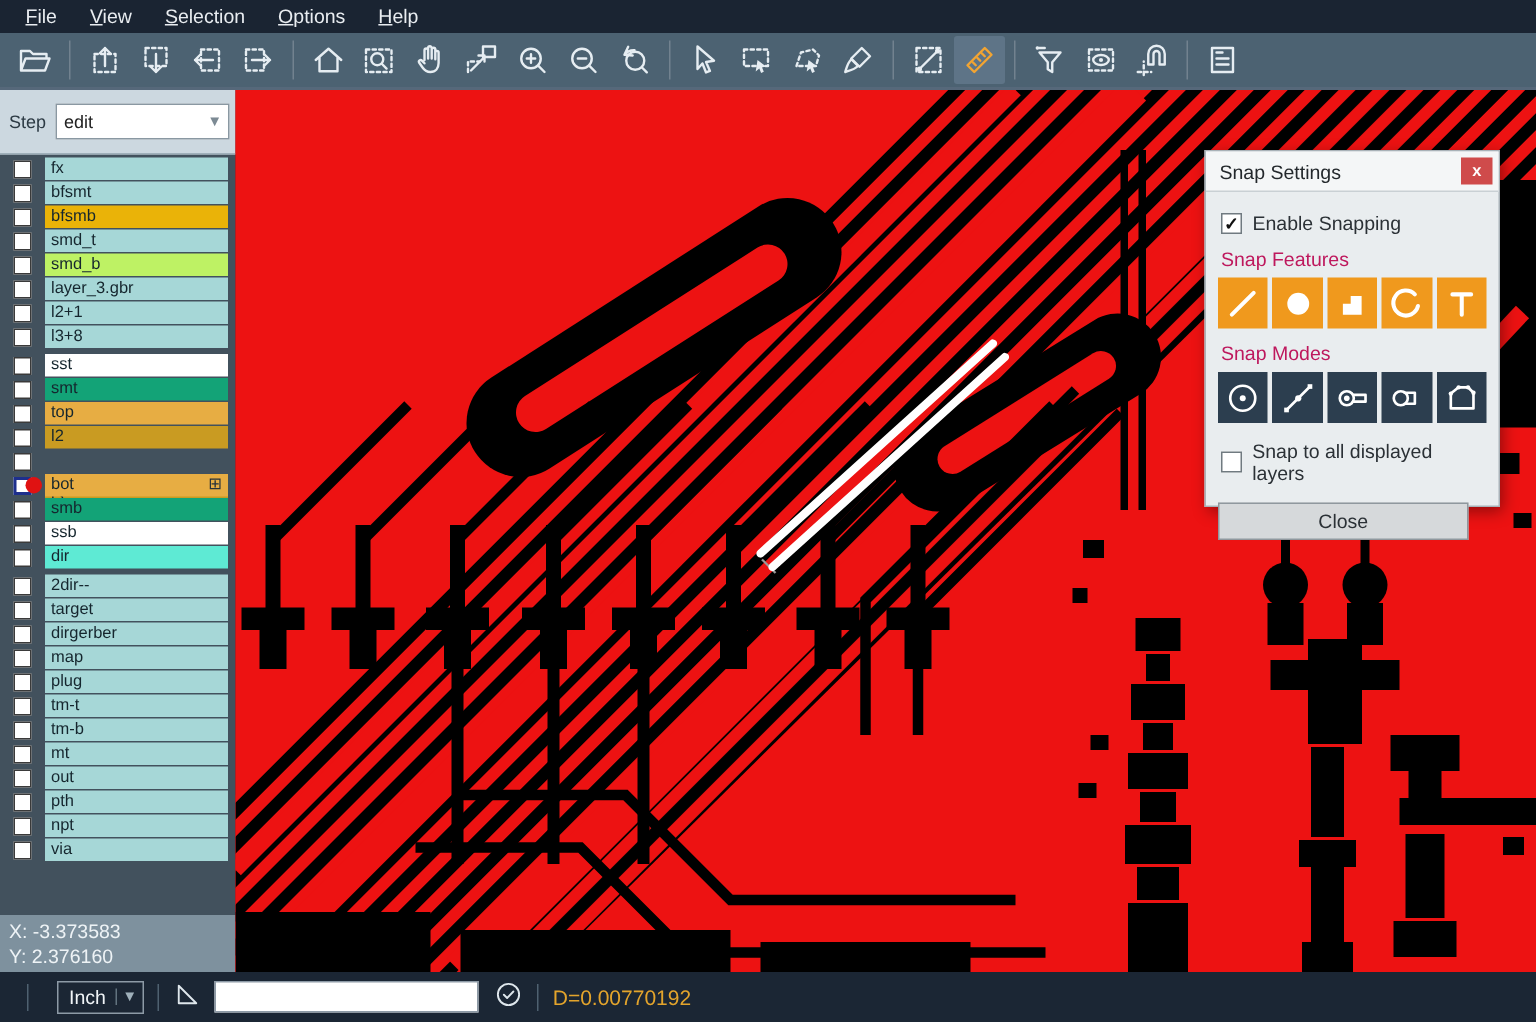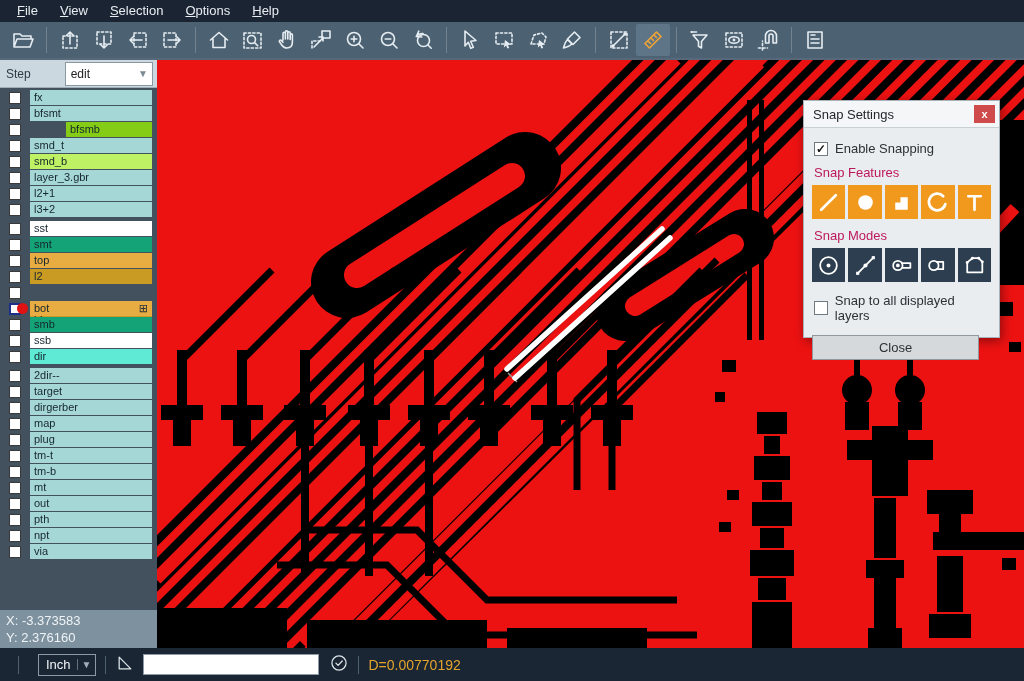--- a/index.html
+++ b/index.html
@@ -21,22 +21,22 @@
   .tb svg { width:24px; height:24px; stroke:#e6edf2; fill:none; stroke-width:1.6;
             stroke-linecap:round; stroke-linejoin:round; }
   .tb.active { background:#5e7487; }
   .tb.active svg { stroke:#f2a432; }
   .tsep { width:1px; height:26px; background:#72828f; margin:0 6px; }
   .dash { stroke-dasharray:2.2 2.2; }
   .fillw { fill:#e6edf2; stroke:none; }
 
   
   .sidebar { position:absolute; left:0; top:60px; width:157px; bottom:33px; background:#42515d; }
-  .step-row { height:28px; background:#ccd8e0; display:flex; align-items:center; padding:0 4px;
-              border-bottom:1px solid #9fb0ba;gap:28px;}
+  .step-row { height:43px; background:#ccd8e0; display:flex; align-items:center; padding:0 4px;
+              border-bottom:1px solid #9fb0ba;}
   .step-label { font-size:12px; color:#2c3a44; margin:0 6px 0 2px; }
   .step-select { flex:1; height:24px; background:#fff; border:1px solid #8a98a2; font-size:12px;
                  color:#222; display:flex; align-items:center; padding-left:5px; position:relative;}
   .step-select .chev { position:absolute; right:4px; color:#7c8a94; font-size:10px; }
   .layer-list { padding-top:2px; }
   .layer-row { height:15px; margin-bottom:1px; display:flex; align-items:center; position:relative; }
   .layer-row.gap { margin-top:4px; }
   .cbwrap { width:30px; display:flex; justify-content:center; }
   .cb { width:12px; height:12px; background:#fff; border:1px solid #3a3a3a; }
   .cbwrap.sel .cb { border:2px solid #1d2f8d; }
@@ -280,21 +280,21 @@
 
           <span class="layer-name" style="background: rgb(166, 215, 215);">bfsmt</span>
 
         </div>
 
         <div class="layer-row">
           <span class="cbwrap">
             <span class="cb"></span>
           </span>
 
-          <span class="layer-name" style="background: #84cc16; margin-left: 36px;">bfsmb</span>
+          <span class="layer-name" style="background: #eab308;">bfsmb</span>
 
         </div>
 
         <div class="layer-row">
           <span class="cbwrap">
             <span class="cb"></span>
           </span>
 
           <span class="layer-name" style="background: rgb(166, 215, 215);">smd_t</span>
 
@@ -325,21 +325,21 @@
 
           <span class="layer-name" style="background: rgb(166, 215, 215);">l2+1</span>
 
         </div>
 
         <div class="layer-row">
           <span class="cbwrap">
             <span class="cb"></span>
           </span>
 
-          <span class="layer-name" style="background: rgb(166, 215, 215);">l3+2</span>
+          <span class="layer-name" style="background: rgb(166, 215, 215);">l3+8</span>
 
         </div>
 
         <div class="layer-row gap">
           <span class="cbwrap">
             <span class="cb"></span>
           </span>
 
           <span class="layer-name" style="background: rgb(255, 255, 255);">sst</span>
 

